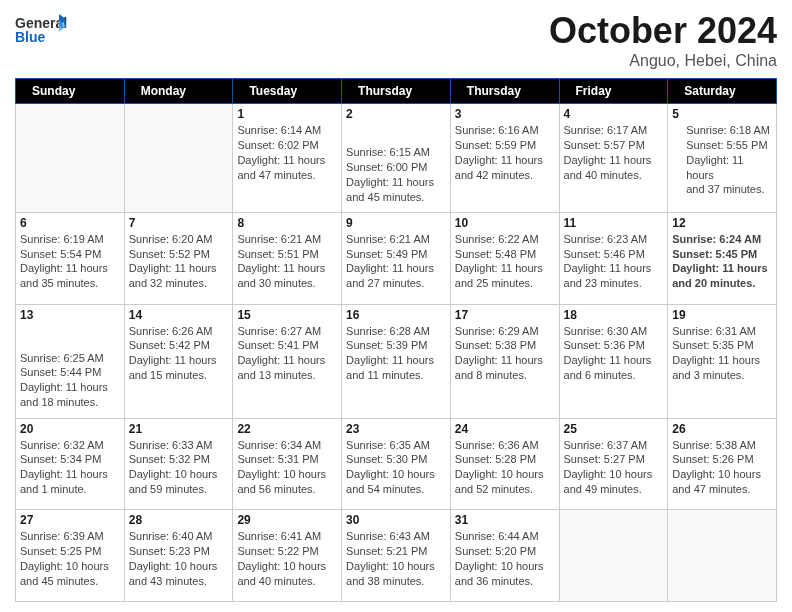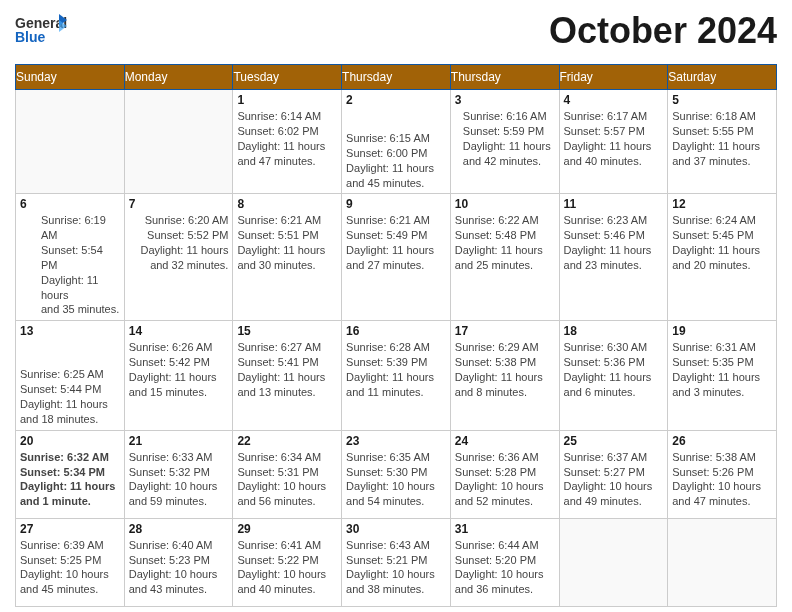--- a/index.html
+++ b/index.html
@@ -40,25 +40,25 @@
       color: #555;
     }
     .calendar {
       flex: 1;
       border: 1px solid #ccc;
       border-collapse: collapse;
       width: 100%;
       table-layout: fixed;
     }
     .calendar thead tr th {
-      background: #a16207;
+      background: #000000;
       color: #fff;
       font-size: 12px;
-      font-weight: normal;
-      padding: 5px 0;
+      font-weight: bold;
+      padding: 5px 16px;
       text-align: left;
       border: 1px solid #1155a0;
     }
     .calendar tbody tr td {
       border: 1px solid #ccc;
       vertical-align: top;
       padding: 3px 4px;
       font-size: 9.5px;
       color: #333;
       background: #fff;
@@ -91,20 +91,21 @@
           <text x="0" y="18" font-size="14" font-weight="bold" fill="#333" font-family="Arial">General</text>
           <text x="0" y="32" font-size="14" font-weight="bold" fill="#1565c0" font-family="Arial">Blue</text>
 
           <polygon points="44,4 52,10 44,16" fill="#1565c0"></polygon>
           <polygon points="44,10 52,16 44,22" fill="#42a5f5" opacity="0.7"></polygon>
         </svg>
       </div>
     </div>
     <div class="title-block">
       <div class="month-title">October 2024</div>
+      <div class="subtitle">Anguo, Hebei, China</div>
     </div>
   </div>
 
   <table class="calendar">
     <thead>
       <tr>
         <th>Sunday</th>
         <th>Monday</th>
         <th>Tuesday</th>
         <th>Thursday</th>
@@ -126,51 +127,51 @@
           </td>
           <td>
             <div class="day-number">2</div>
             <div class="day-info" style="white-space: pre-line; margin-top: 24px;">Sunrise: 6:15 AM
 Sunset: 6:00 PM
 Daylight: 11 hours
 and 45 minutes.</div>
           </td>
           <td>
             <div class="day-number">3</div>
-            <div class="day-info" style="white-space: pre-line; margin-left: 8px;">Sunrise: 6:16 AM
+            <div class="day-info" style="white-space: pre-line;">Sunrise: 6:16 AM
 Sunset: 5:59 PM
 Daylight: 11 hours
 and 42 minutes.</div>
           </td>
           <td>
             <div class="day-number">4</div>
             <div class="day-info" style="white-space: pre-line;">Sunrise: 6:17 AM
 Sunset: 5:57 PM
 Daylight: 11 hours
 and 40 minutes.</div>
           </td>
           <td>
             <div class="day-number">5</div>
-            <div class="day-info" style="white-space: pre-line;">Sunrise: 6:18 AM
+            <div class="day-info" style="white-space: pre-line; margin-left: 14px;">Sunrise: 6:18 AM
 Sunset: 5:55 PM
 Daylight: 11 hours
 and 37 minutes.</div>
           </td>
         </tr>
         <tr>
           <td>
             <div class="day-number">6</div>
-            <div class="day-info" style="white-space: pre-line; margin-left: 21px;">Sunrise: 6:19 AM
+            <div class="day-info" style="white-space: pre-line;">Sunrise: 6:19 AM
 Sunset: 5:54 PM
 Daylight: 11 hours
 and 35 minutes.</div>
           </td>
           <td>
             <div class="day-number">7</div>
-            <div class="day-info" style="white-space: pre-line; text-align: right;">Sunrise: 6:20 AM
+            <div class="day-info" style="white-space: pre-line;">Sunrise: 6:20 AM
 Sunset: 5:52 PM
 Daylight: 11 hours
 and 32 minutes.</div>
           </td>
           <td>
             <div class="day-number">8</div>
             <div class="day-info" style="white-space: pre-line;">Sunrise: 6:21 AM
 Sunset: 5:51 PM
 Daylight: 11 hours
 and 30 minutes.</div>
@@ -191,21 +192,21 @@
           </td>
           <td>
             <div class="day-number">11</div>
             <div class="day-info" style="white-space: pre-line;">Sunrise: 6:23 AM
 Sunset: 5:46 PM
 Daylight: 11 hours
 and 23 minutes.</div>
           </td>
           <td>
             <div class="day-number">12</div>
-            <div class="day-info" style="white-space: pre-line;">Sunrise: 6:24 AM
+            <div class="day-info" style="white-space: pre-line; font-weight: bold;">Sunrise: 6:24 AM
 Sunset: 5:45 PM
 Daylight: 11 hours
 and 20 minutes.</div>
           </td>
         </tr>
         <tr>
           <td>
             <div class="day-number">13</div>
             <div class="day-info" style="white-space: pre-line; margin-top: 29px;">Sunrise: 6:25 AM
 Sunset: 5:44 PM
@@ -251,21 +252,21 @@
             <div class="day-number">19</div>
             <div class="day-info" style="white-space: pre-line;">Sunrise: 6:31 AM
 Sunset: 5:35 PM
 Daylight: 11 hours
 and 3 minutes.</div>
           </td>
         </tr>
         <tr>
           <td>
             <div class="day-number">20</div>
-            <div class="day-info" style="white-space: pre-line; font-weight: bold;">Sunrise: 6:32 AM
+            <div class="day-info" style="white-space: pre-line;">Sunrise: 6:32 AM
 Sunset: 5:34 PM
 Daylight: 11 hours
 and 1 minute.</div>
           </td>
           <td>
             <div class="day-number">21</div>
             <div class="day-info" style="white-space: pre-line;">Sunrise: 6:33 AM
 Sunset: 5:32 PM
 Daylight: 10 hours
 and 59 minutes.</div>

